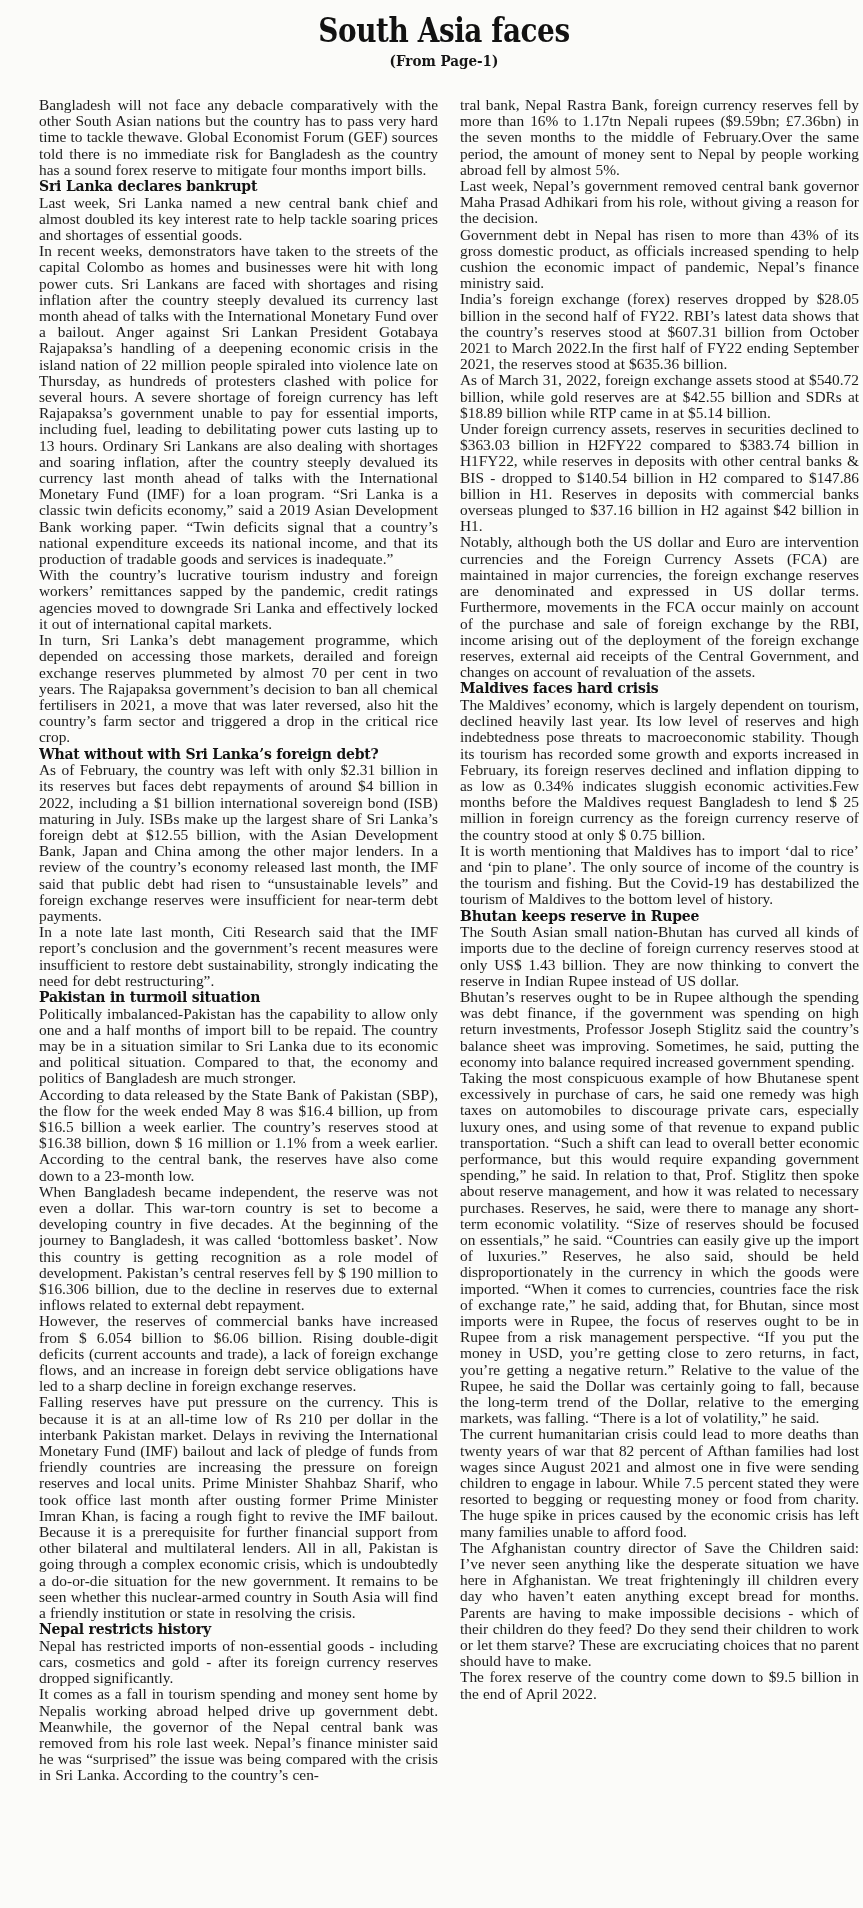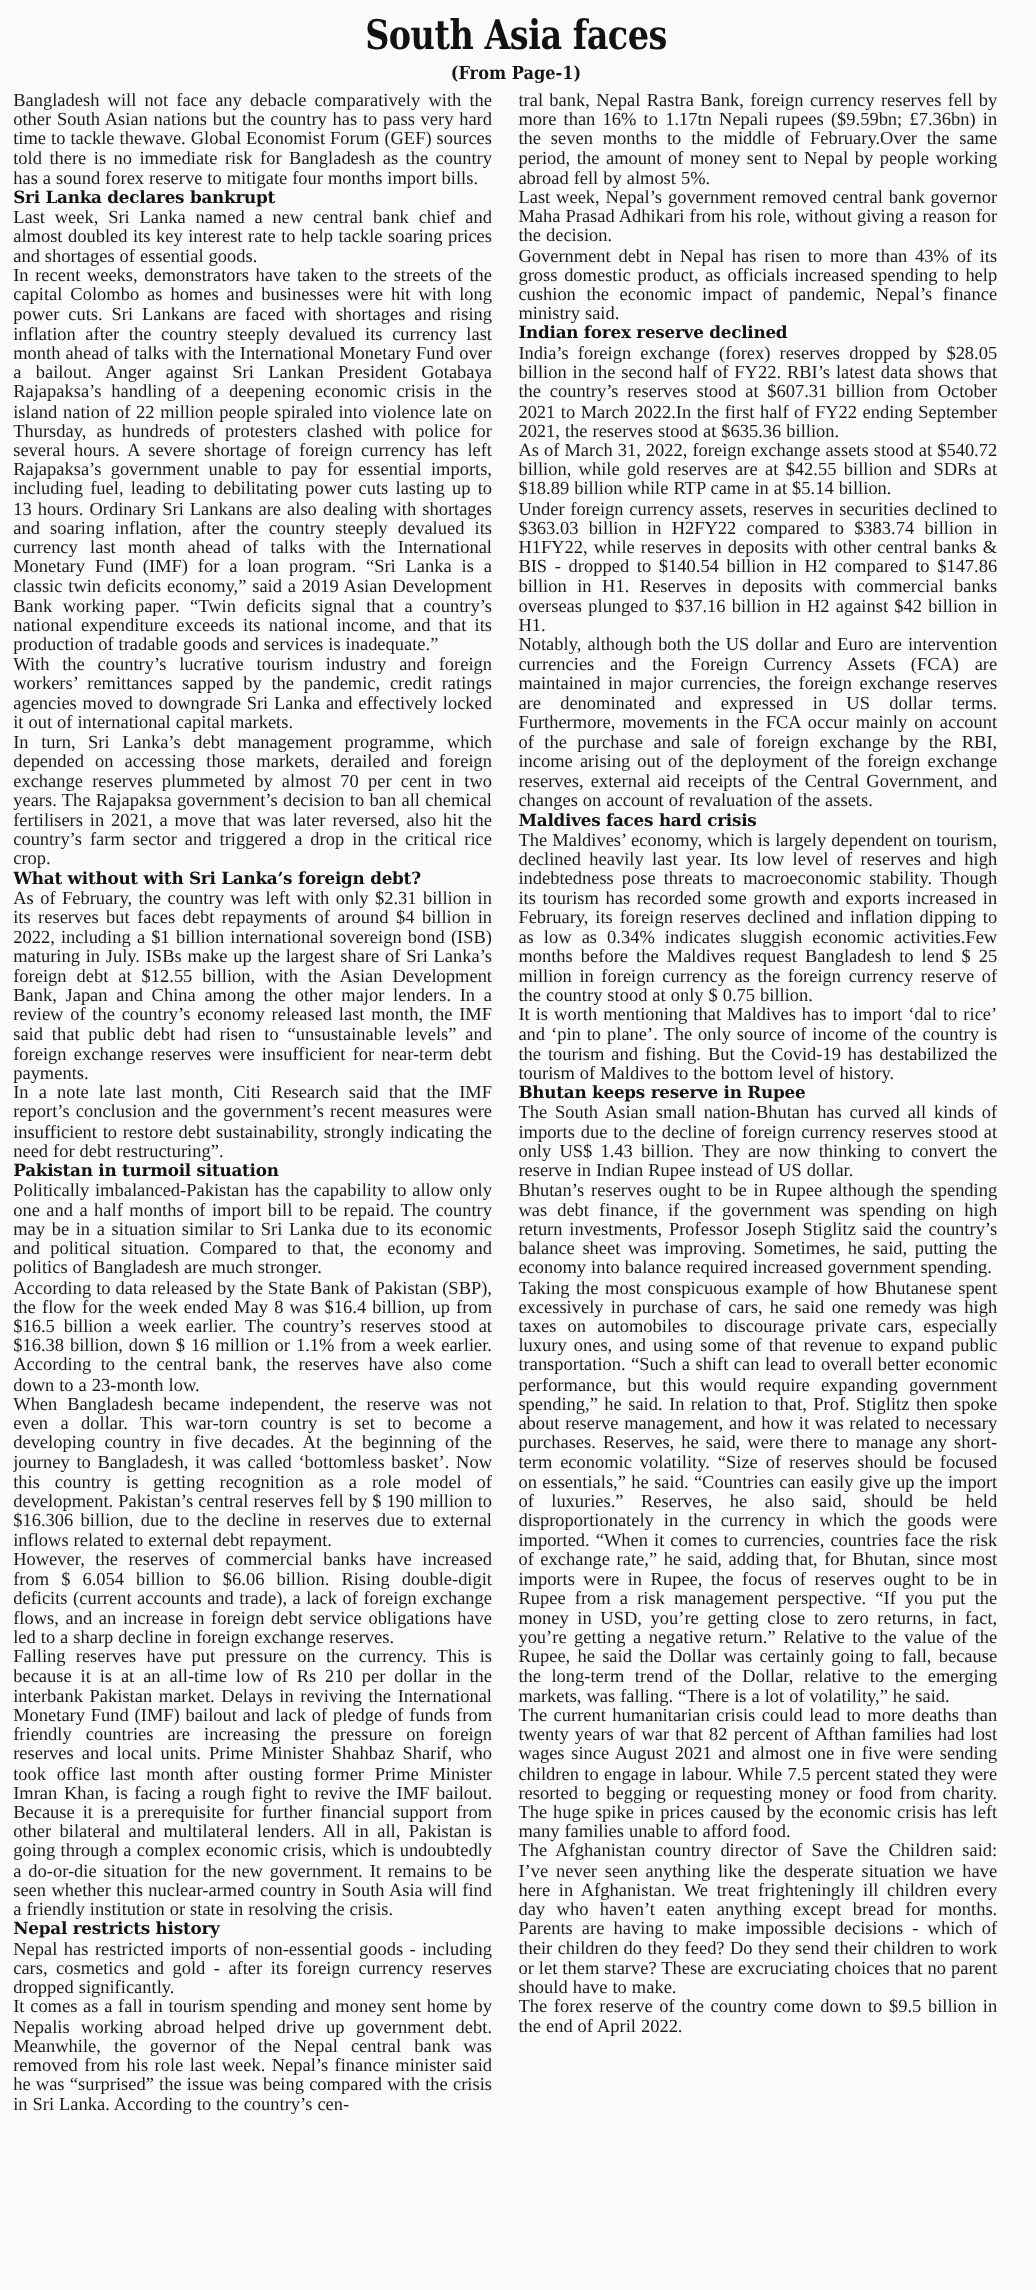--- a/index.html
+++ b/index.html
@@ -12,21 +12,21 @@
     background: #fbfbf9;
     color: #1b1b1b;
     font-family: "Liberation Serif", serif;
     overflow: hidden;
     position: relative;
   }
   .page {
     width: 863px;
     height: 1908px;
     box-sizing: border-box;
-    padding: 6px 14px 10px 11px;
+    padding: 6px 14px 10px 39px;
   }
   .title {
     margin: 4px 0 0 0;
     text-align: center;
     font-family: "DejaVu Serif", "Liberation Serif", serif;
     font-weight: bold;
     font-size: 34px;
     line-height: 40px;
     color: #121212;
     letter-spacing: -0.5px;
@@ -48,20 +48,21 @@
   .columns {
     display: flex;
     gap: 22px;
     align-items: flex-start;
   }
   .col {
     width: 399px;
     flex: 0 0 399px;
     max-height: 1822px;
     overflow: hidden;
+    margin-top: 21px;
   }
   .col .para {
     margin: 0;
     font-size: 15.4px;
     line-height: 16.2px;
     text-align: justify;
     text-justify: inter-word;
     hyphens: auto;
     -webkit-hyphens: auto;
     word-spacing: 0.02em;
@@ -102,21 +103,20 @@
         <p class="para">However, the reserves of commercial banks have increased from $ 6.054 billion to $6.06 billion. Rising double-digit deficits (current accounts and trade), a lack of foreign exchange flows, and an increase in foreign debt service obligations have led to a sharp decline in foreign exchange reserves.</p>
         <p class="para">Falling reserves have put pressure on the currency. This is because it is at an all-time low of Rs 210 per dollar in the interbank Pakistan market. Delays in reviving the International Monetary Fund (IMF) bailout and lack of pledge of funds from friendly countries are increasing the pressure on foreign reserves and local units. Prime Minister Shahbaz Sharif, who took office last month after ousting former Prime Minister Imran Khan, is facing a rough fight to revive the IMF bailout. Because it is a prerequisite for further financial support from other bilateral and multilateral lenders. All in all, Pakistan is going through a complex economic crisis, which is undoubtedly a do-or-die situation for the new government. It remains to be seen whether this nuclear-armed country in South Asia will find a friendly institution or state in resolving the crisis.</p>
         <h3 class="sec-head">Nepal restricts history</h3>
         <p class="para">Nepal has restricted imports of non-essential goods - including cars, cosmetics and gold - after its foreign currency reserves dropped significantly.</p>
         <p class="para">It comes as a fall in tourism spending and money sent home by Nepalis working abroad helped drive up government debt. Meanwhile, the governor of the Nepal central bank was removed from his role last week. Nepal’s finance minister said he was “surprised” the issue was being compared with the crisis in Sri Lanka. According to the country’s cen-</p>
       </div>
     <div class="col">
         <p class="para">tral bank, Nepal Rastra Bank, foreign currency reserves fell by more than 16% to 1.17tn Nepali rupees ($9.59bn; £7.36bn) in the seven months to the middle of February.Over the same period, the amount of money sent to Nepal by people working abroad fell by almost 5%.</p>
         <p class="para">Last week, Nepal’s government removed central bank governor Maha Prasad Adhikari from his role, without giving a reason for the decision.</p>
         <p class="para">Government debt in Nepal has risen to more than 43% of its gross domestic product, as officials increased spending to help cushion the economic impact of pandemic, Nepal’s finance ministry said.</p>
-        <h3 class="sec-head">Indian forex reserve declined</h3>
         <p class="para">India’s foreign exchange (forex) reserves dropped by $28.05 billion in the second half of FY22. RBI’s latest data shows that the country’s reserves stood at $607.31 billion from October 2021 to March 2022.In the first half of FY22 ending September 2021, the reserves stood at $635.36 billion.</p>
         <p class="para">As of March 31, 2022, foreign exchange assets stood at $540.72 billion, while gold reserves are at $42.55 billion and SDRs at $18.89 billion while RTP came in at $5.14 billion.</p>
         <p class="para">Under foreign currency assets, reserves in securities declined to $363.03 billion in H2FY22 compared to $383.74 billion in H1FY22, while reserves in deposits with other central banks &amp; BIS - dropped to $140.54 billion in H2 compared to $147.86 billion in H1. Reserves in deposits with commercial banks overseas plunged to $37.16 billion in H2 against $42 billion in H1.</p>
         <p class="para">Notably, although both the US dollar and Euro are intervention currencies and the Foreign Currency Assets (FCA) are maintained in major currencies, the foreign exchange reserves are denominated and expressed in US dollar terms. Furthermore, movements in the FCA occur mainly on account of the purchase and sale of foreign exchange by the RBI, income arising out of the deployment of the foreign exchange reserves, external aid receipts of the Central Government, and changes on account of revaluation of the assets.</p>
         <h3 class="sec-head">Maldives faces hard crisis</h3>
         <p class="para">The Maldives’ economy, which is largely dependent on tourism, declined heavily last year. Its low level of reserves and high indebtedness pose threats to macroeconomic stability. Though its tourism has recorded some growth and exports increased in February, its foreign reserves declined and inflation dipping to as low as 0.34% indicates sluggish economic activities.Few months before the Maldives request Bangladesh to lend $ 25 million in foreign currency as the foreign currency reserve of the country stood at only $ 0.75 billion.</p>
         <p class="para">It is worth mentioning that Maldives has to import ‘dal to rice’ and ‘pin to plane’. The only source of income of the country is the tourism and fishing. But the Covid-19 has destabilized the tourism of Maldives to the bottom level of history.</p>
         <h3 class="sec-head">Bhutan keeps reserve in Rupee</h3>
         <p class="para">The South Asian small nation-Bhutan has curved all kinds of imports due to the decline of foreign currency reserves stood at only US$ 1.43 billion. They are now thinking to convert the reserve in Indian Rupee instead of US dollar.</p>
         <p class="para">Bhutan’s reserves ought to be in Rupee although the spending was debt finance, if the government was spending on high return investments, Professor Joseph Stiglitz said the country’s balance sheet was improving. Sometimes, he said, putting the economy into balance required increased government spending.</p>

